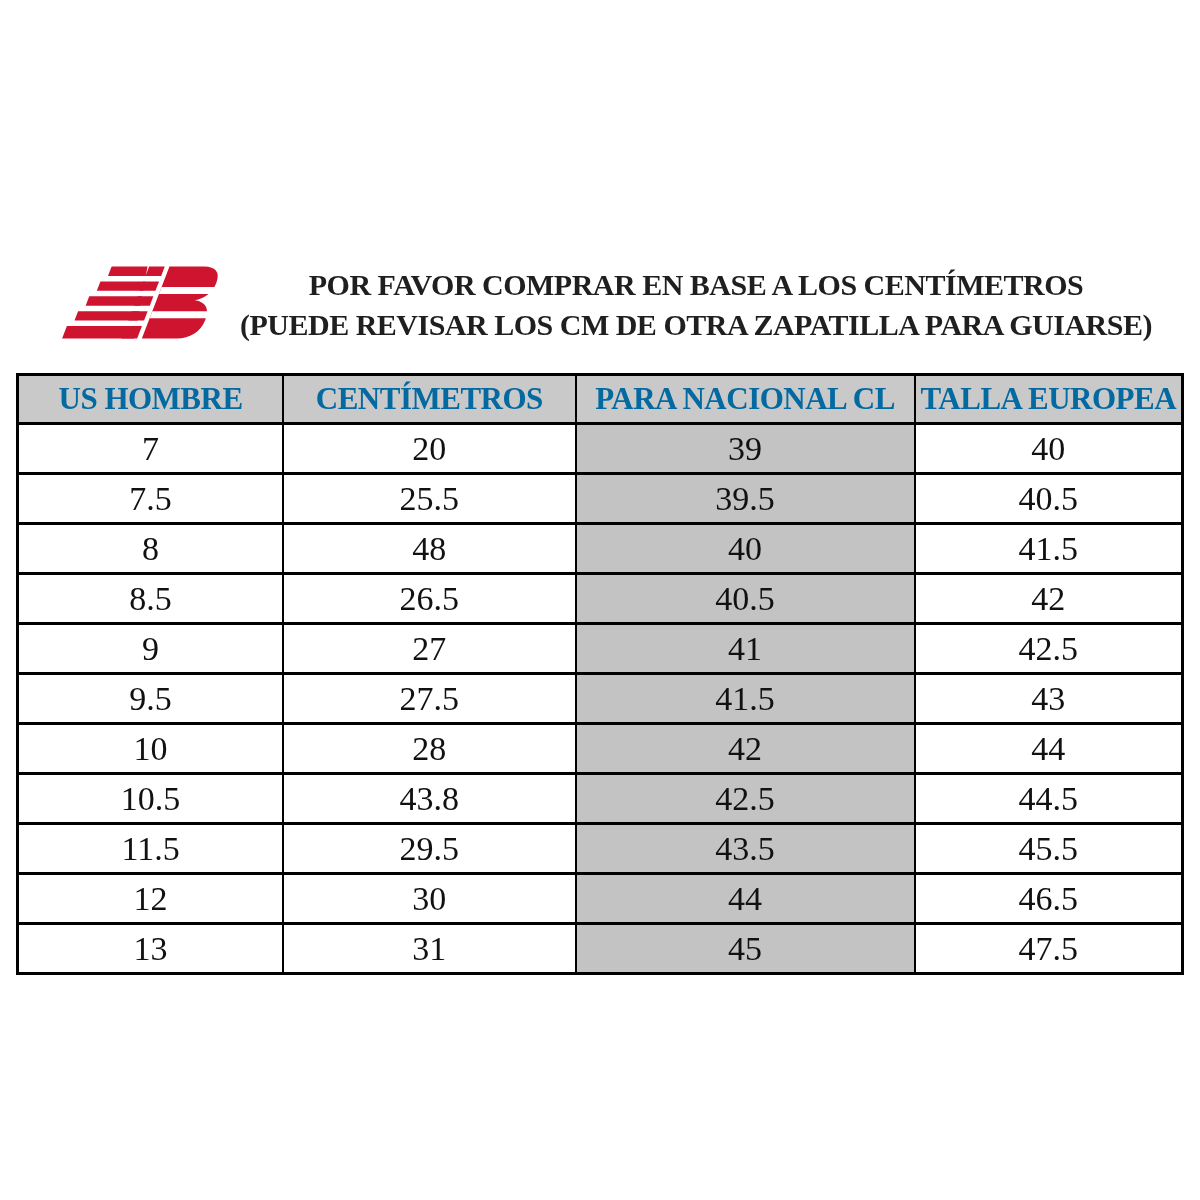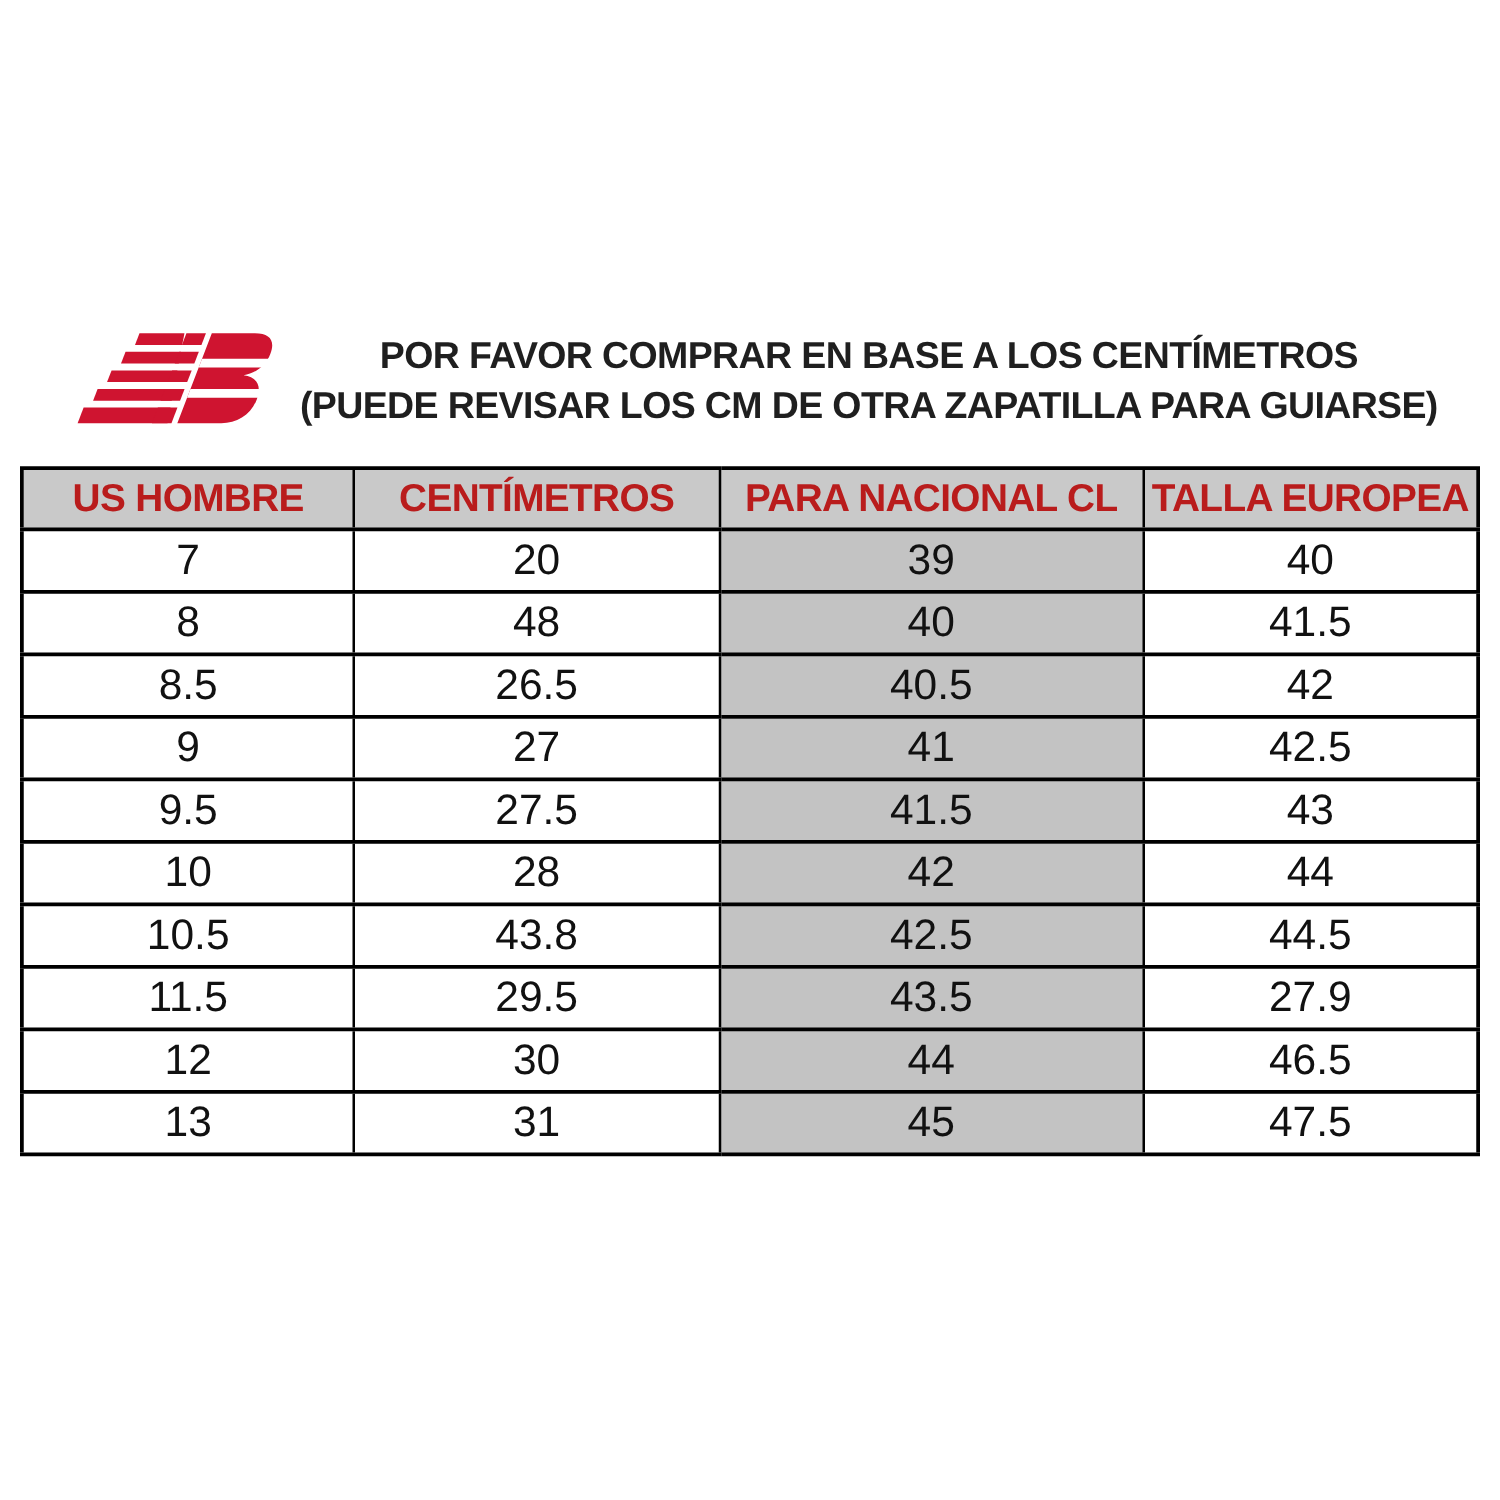--- a/index.html
+++ b/index.html
@@ -4,21 +4,21 @@
 <style>
   html, body { margin: 0; padding: 0; background: #ffffff; }
   .canvas {
     position: relative;
     width: 1200px;
     height: 1056px;
     background: #ffffff;
     overflow: hidden;
     box-sizing: border-box;
     padding: 253px 16px 0 16px;
-    font-family: Liberation Sans, sans-serif;
+    font-family: Liberation Serif, serif;
     color: #1a1a1a;
   }
   .masthead {
     display: flex;
     align-items: flex-start;
   }
   .logo-wrap {
     margin-left: 44px;
     width: 180px;
     flex: 0 0 auto;
@@ -51,21 +51,21 @@
     text-align: center;
     vertical-align: middle;
     overflow: hidden;
   }
   .size-table th {
     background: var(--header-bg, #c9c9c9);
     font-size: 31px;
     font-weight: bold;
     letter-spacing: -0.5px;
     height: 44px;
-    color: #b91c1c;
+    color: #0369a1;
   }
   .size-table td {
     font-size: 34px;
     font-weight: normal;
     height: 45px;
     color: #111;
   }
   .size-table td.hl { background: var(--hl-bg, #c3c3c3); }
 </style>
 </head>
@@ -123,20 +123,26 @@
         </tr>
     </thead>
     <tbody>
         <tr>
           <td>7</td>
           <td>20</td>
           <td class="hl">39</td>
           <td>40</td>
         </tr>
         <tr>
+          <td>7.5</td>
+          <td>25.5</td>
+          <td class="hl">39.5</td>
+          <td>40.5</td>
+        </tr>
+        <tr>
           <td>8</td>
           <td>48</td>
           <td class="hl">40</td>
           <td>41.5</td>
         </tr>
         <tr>
           <td>8.5</td>
           <td>26.5</td>
           <td class="hl">40.5</td>
           <td>42</td>
@@ -162,21 +168,21 @@
         <tr>
           <td>10.5</td>
           <td>43.8</td>
           <td class="hl">42.5</td>
           <td>44.5</td>
         </tr>
         <tr>
           <td>11.5</td>
           <td>29.5</td>
           <td class="hl">43.5</td>
-          <td>27.9</td>
+          <td>45.5</td>
         </tr>
         <tr>
           <td>12</td>
           <td>30</td>
           <td class="hl">44</td>
           <td>46.5</td>
         </tr>
         <tr>
           <td>13</td>
           <td>31</td>

